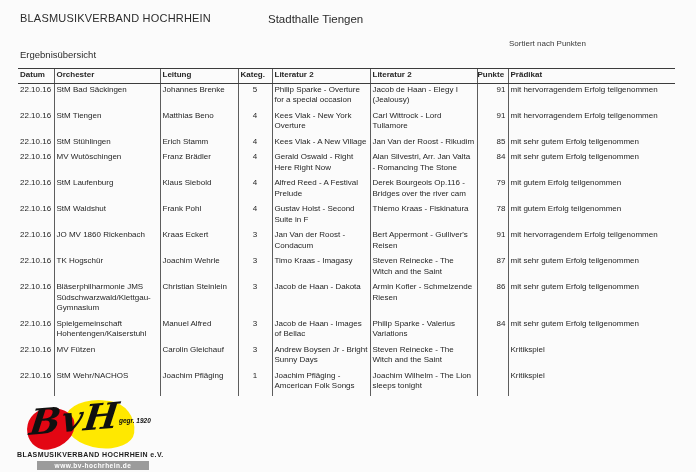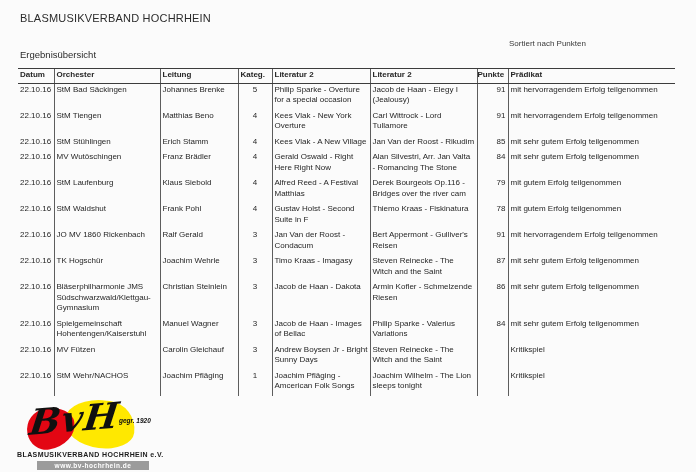--- a/index.html
+++ b/index.html
@@ -72,20 +72,21 @@
     text-align:center;font-size:6.5px;font-weight:bold;letter-spacing:.5px;
     color:#ffffff;line-height:9px;
   }
 </style>
 </head>
 <body>
 
 <div class="abs org-header">BLASMUSIKVERBAND HOCHRHEIN</div>
 
 <div class="abs event-title">
+  <div>Stadthalle Tiengen</div>
 </div>
 
 <div class="abs sort-note">Sortiert nach Punkten</div>
 
 <div class="abs section-title">Ergebnisübersicht</div>
 
 <div class="abs table-wrap">
   <table>
     <colgroup>
       <col class="col-datum">
@@ -148,39 +149,39 @@
           <td class="col-literatur1">Gerald Oswald - Right Here Right Now</td>
           <td class="col-literatur2">Alan Silvestri, Arr. Jan Valta - Romancing The Stone</td>
           <td class="col-punkte">84</td>
           <td class="col-praedikat">mit sehr gutem Erfolg teilgenommen</td>
         </tr>
         <tr>
           <td class="col-datum">22.10.16</td>
           <td class="col-orchester">StM Laufenburg</td>
           <td class="col-leitung">Klaus Siebold</td>
           <td class="col-kateg">4</td>
-          <td class="col-literatur1">Alfred Reed - A Festival Matthias</td>
+          <td class="col-literatur1">Alfred Reed - A Festival Prelude</td>
           <td class="col-literatur2">Derek Bourgeois Op.116 - Bridges over the river cam</td>
           <td class="col-punkte">79</td>
           <td class="col-praedikat">mit gutem Erfolg teilgenommen</td>
         </tr>
         <tr>
           <td class="col-datum">22.10.16</td>
           <td class="col-orchester">StM Waldshut</td>
           <td class="col-leitung">Frank Pohl</td>
           <td class="col-kateg">4</td>
           <td class="col-literatur1">Gustav Holst - Second Suite in F</td>
           <td class="col-literatur2">Thiemo Kraas - Fiskinatura</td>
           <td class="col-punkte">78</td>
           <td class="col-praedikat">mit gutem Erfolg teilgenommen</td>
         </tr>
         <tr>
           <td class="col-datum">22.10.16</td>
           <td class="col-orchester">JO MV 1860 Rickenbach</td>
-          <td class="col-leitung">Ralf Gerald</td>
+          <td class="col-leitung">Kraas Eckert</td>
           <td class="col-kateg">3</td>
           <td class="col-literatur1">Jan Van der Roost - Condacum</td>
           <td class="col-literatur2">Bert Appermont - Gulliver's Reisen</td>
           <td class="col-punkte">91</td>
           <td class="col-praedikat">mit hervorragendem Erfolg teilgenommen</td>
         </tr>
         <tr>
           <td class="col-datum">22.10.16</td>
           <td class="col-orchester">TK Hogschür</td>
           <td class="col-leitung">Joachim Wehrle</td>
@@ -196,21 +197,21 @@
           <td class="col-leitung">Christian Steinlein</td>
           <td class="col-kateg">3</td>
           <td class="col-literatur1">Jacob de Haan - Dakota</td>
           <td class="col-literatur2">Armin Kofler - Schmelzende Riesen</td>
           <td class="col-punkte">86</td>
           <td class="col-praedikat">mit sehr gutem Erfolg teilgenommen</td>
         </tr>
         <tr>
           <td class="col-datum">22.10.16</td>
           <td class="col-orchester">Spielgemeinschaft Hohentengen/Kaiserstuhl</td>
-          <td class="col-leitung">Manuel Wagner</td>
+          <td class="col-leitung">Manuel Alfred</td>
           <td class="col-kateg">3</td>
           <td class="col-literatur1">Jacob de Haan - Images of Bellac</td>
           <td class="col-literatur2">Philip Sparke - Valerius Variations</td>
           <td class="col-punkte">84</td>
           <td class="col-praedikat">mit sehr gutem Erfolg teilgenommen</td>
         </tr>
         <tr>
           <td class="col-datum">22.10.16</td>
           <td class="col-orchester">MV Fützen</td>
           <td class="col-leitung">Carolin Gleichauf</td>

